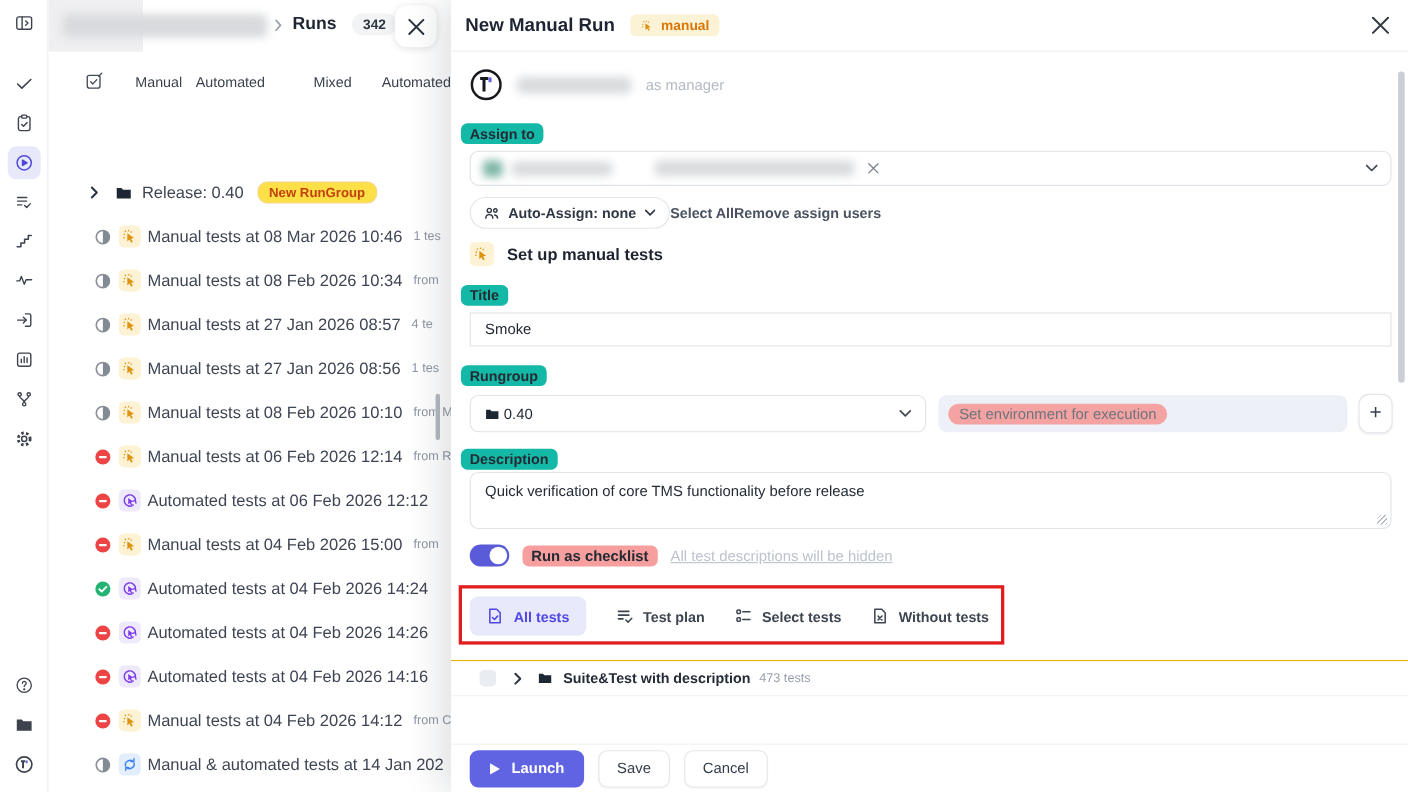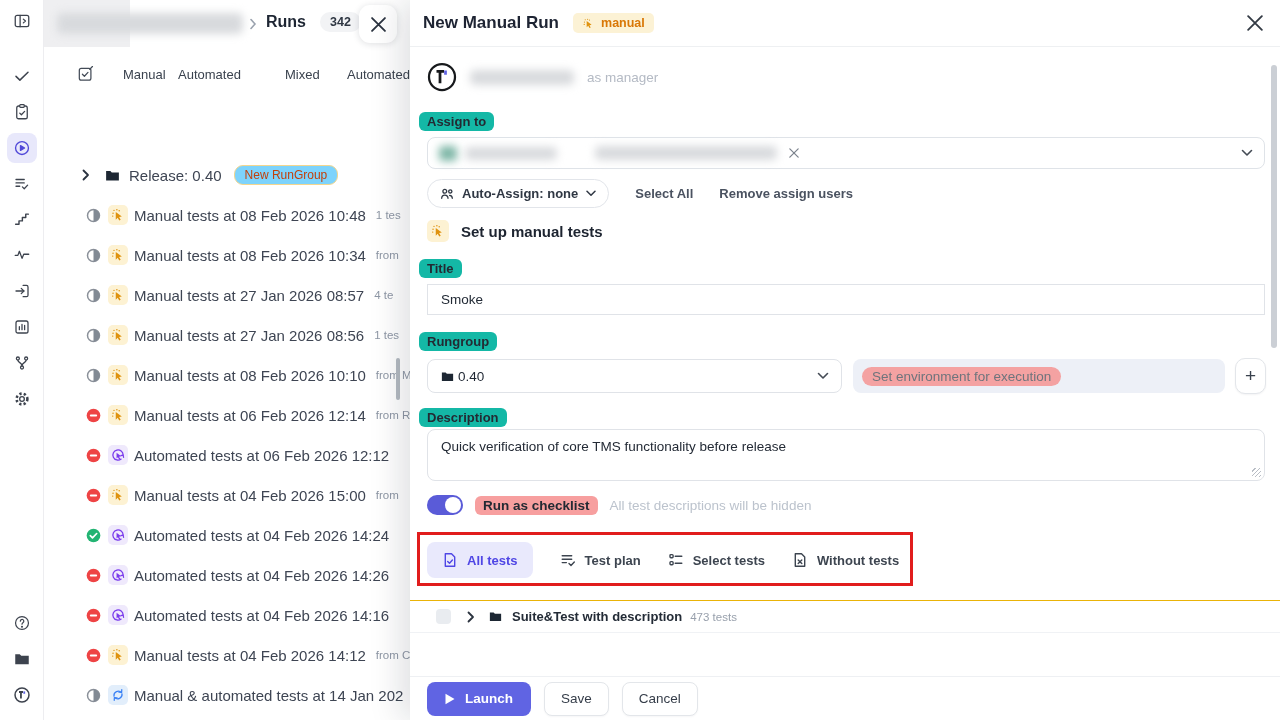--- a/index.html
+++ b/index.html
@@ -31,60 +31,60 @@
   .run-row .chev { color:#2a3340; margin-right:13px; display:flex; }
   .run-row .folder { color:#1d2733; margin-right:8px; display:flex; }
   .run-title { font-size:15px; color:#3e4553; }
   .run-meta { font-size:11.5px; color:#8e97a5; margin-left:10px; }
   .status-ic { width:15px; height:15px; margin-right:7px; flex:none; display:flex; }
   .ticon { width:20px; height:20px; border-radius:5px; margin-right:6px; flex:none; display:flex; align-items:center; justify-content:center; }
   .ticon svg { width:16px; height:16px; }
   .ticon.manual { background:#fdf2d3; }
   .ticon.automated { background:#efe9fc; }
   .ticon.mixed { background:#e2eefb; }
-  .rg-badge { margin-left:12px; background:#7dd3fc; border:1px solid #f3d68e; color:#c2410c; font-size:12px; font-weight:400; border-radius:9px; padding:2px 10px; }
+  .rg-badge { margin-left:12px; background:#fde047; border:1px solid #f3d68e; color:#c2410c; font-size:12px; font-weight:700; border-radius:9px; padding:2px 10px; }
   .l-scroll { position:absolute; left:352px; top:358px; width:4px; height:42px; background:#b4bac1; border-radius:2px; }
 
   
   .panel { position:absolute; left:410px; top:0; width:870px; height:720px; background:#fff; z-index:5; box-shadow:-10px 0 30px rgba(15,20,40,.13); }
   .p-head { position:absolute; top:0; left:0; right:0; height:47px; border-bottom:1px solid #eef0f2; display:flex; align-items:center; padding:0 13px; }
   .p-title { font-size:17px; font-weight:700; color:#1e2433; }
   .p-badge { margin-left:14px; display:inline-flex; align-items:center; gap:6px; background:#fcf2d5; border-radius:5px; padding:3px 9px; font-size:12.5px; font-weight:600; color:#d97706; }
   .p-badge svg { width:13px; height:13px; }
   .p-close { margin-left:auto; background:none; border:none; color:#333a44; cursor:pointer; display:flex; padding:4px; }
   .owner { position:absolute; top:62px; left:17px; display:flex; align-items:center; gap:13px; }
   .avatar { width:30px; height:30px; color:#17191c; display:flex; }
   .owner-name { width:104px; height:15px; }
   .owner-role { font-size:13.5px; color:#b4bac4; }
   .plabel { position:absolute; left:9px; display:inline-block; background:#14b8a6; color:#232a33; font-weight:700; font-size:13px; padding:2px 8px; border-radius:6px; }
   .assign-select { position:absolute; top:137px; left:17px; right:15px; height:32px; border:1px solid #dfe3e8; border-radius:8px; display:flex; align-items:center; padding:0 11px; cursor:pointer; }
   .chip-av { width:18px; height:15px; background:#7db6a6; border-radius:4px; filter:blur(4px); flex:none; }
   .chip-r1 { width:92px; height:13px; margin-left:8px; }
   .chip-r2 { width:182px; height:14px; margin-left:38px; }
   .chip-x { margin-left:12px; color:#7c838d; display:flex; }
   .sel-chev { margin-left:auto; color:#444b55; display:flex; }
-  .assign-actions { position:absolute; top:179px; left:17px; display:flex; align-items:center; gap:26px; }
+  .assign-actions { position:absolute; top:179px; left:17px; display:flex; align-items:center; }
   .aa-pill { height:29px; background:#fff; border:1px solid #e2e5ea; border-radius:15px; display:flex; align-items:center; gap:8px; padding:0 12px; font-size:13px; font-weight:600; color:#2f3743; cursor:pointer; }
   .aa-pill svg.u { width:14px; height:14px; }
   .txt-btn { background:none; border:none; font-family:inherit; font-size:13px; font-weight:600; color:#4a5260; cursor:pointer; }
   .setup { position:absolute; top:220px; left:17px; display:flex; align-items:center; gap:12px; font-size:15px; font-weight:700; color:#1d2430; }
   .setup .ticon { margin:0; width:22px; height:22px; }
   .text-input { position:absolute; left:17px; right:15px; top:284px; height:31px; border:1px solid #e0e3e8; border-radius:0; font-size:13.5px; color:#222a35; padding:0 13px; display:flex; align-items:center; background:#fff; }
   .rg-select { position:absolute; left:17px; top:359px; width:415px; height:34px; border:1px solid #e0e3e8; border-radius:8px; display:flex; align-items:center; padding:0 12px; gap:3px; font-size:13.5px; color:#1f2733; cursor:pointer; background:#fff; }
   .rg-select .folder { display:flex; color:#1d2733; }
   .env-input { position:absolute; left:443px; top:359px; width:372px; height:34px; background:#edf0f7; border-radius:8px; display:flex; align-items:center; padding:0 9px; cursor:text; }
   .env-ph { background:#f4a2a2; border-radius:10px; padding:2px 10px; font-size:13.5px; color:#6e747c; }
   .add-btn { position:absolute; right:14px; top:358px; width:31px; height:36px; background:#fff; border:1px solid #e3e6ea; border-radius:10px; box-shadow:0 1px 2px rgba(16,24,40,.05); font-size:19px; color:#39414d; display:flex; align-items:center; justify-content:center; cursor:pointer; }
   .desc { position:absolute; left:17px; right:15px; top:429px; height:52px; border:1px solid #e0e3e8; border-radius:8px; font-size:13.5px; color:#242b36; padding:9px 13px; background:#fff; }
   .desc .grip { position:absolute; right:3px; bottom:3px; width:9px; height:9px; background:repeating-linear-gradient(135deg,transparent,transparent 2px,#b9bec6 2px,#b9bec6 3px); }
   .chk-row { position:absolute; top:495px; left:17px; display:flex; align-items:center; gap:12px; }
   .toggle { width:36px; height:20px; border-radius:10px; background:#5a5bd8; position:relative; cursor:pointer; flex:none; }
   .toggle .knob { position:absolute; right:2px; top:2px; width:16px; height:16px; border-radius:50%; background:#fff; }
   .chk-label { background:#f79f9f; color:#232a33; font-weight:700; font-size:13.5px; padding:2px 8px; border-radius:6px; }
-  .chk-hint { font-size:13.5px; color:#bcc3cd; }
+  .chk-hint { font-size:13.5px; color:#bcc3cd;text-decoration:underline; }
   .red-box { position:absolute; left:7px; top:532px; width:496px; height:54px; border:3px solid #e11d1d; z-index:9; pointer-events:none; }
   .tabs { position:absolute; top:540px; left:17px; height:40px; display:flex; align-items:center; gap:27px; }
   .tab { display:flex; align-items:center; gap:9px; background:none; border:none; font-family:inherit; font-size:13px; font-weight:600; color:#3d4550; cursor:pointer; padding:0; }
   .tab svg { width:16px; height:16px; }
   .tab.active { background:#e9e9fc; color:#4f46e5; border-radius:8px; padding:10px 15px; }
   .tree { position:absolute; top:600px; left:0; right:0; border-top:1px solid #eab308; }
   .tree-row { height:32px; display:flex; align-items:center; padding-left:26px; border-bottom:1px solid #f0f2f5; cursor:pointer; }
   .tree-cb { width:15px; height:15px; background:#e9ecf0; border-radius:4px; flex:none; cursor:pointer; }
   .tree-chev { margin-left:15px; color:#2b333f; display:flex; }
   .tree-folder { margin-left:12px; color:#1d2733; display:flex; }
@@ -238,21 +238,21 @@
           <span class="ticon manual">
             <svg viewBox="0 0 20 20" fill="#df920e">
               <path d="M7.2 6.2l7.6 5.6-3.4.8 2 3.4-1.8 1-2-3.5-2.4 2.3z"></path>
               <circle cx="5" cy="4.2" r="0.9"></circle>
               <circle cx="8.6" cy="3.4" r="0.9"></circle>
               <circle cx="3.8" cy="7.8" r="0.9"></circle>
               <circle cx="11.5" cy="4.8" r="0.9"></circle>
               <circle cx="3.4" cy="11.4" r="0.9"></circle>
             </svg>
           </span>
-          <span class="run-title">Manual tests at 08 Feb 2026 10:48</span>
+          <span class="run-title">Manual tests at 08 Mar 2026 10:46</span>
           <span class="run-meta">1 tes</span>
         </div>
         <div class="run-row" style="top: 80px;">
           <span class="status-ic">
             <svg viewBox="0 0 16 16" width="15" height="15">
               <circle cx="8" cy="8" r="6.4" fill="#fff" stroke="#8a9099" stroke-width="1.6"></circle>
               <path d="M8 1.6a6.4 6.4 0 010 12.8z" fill="#828a94"></path>
             </svg>
           </span>
           <span class="ticon manual">

